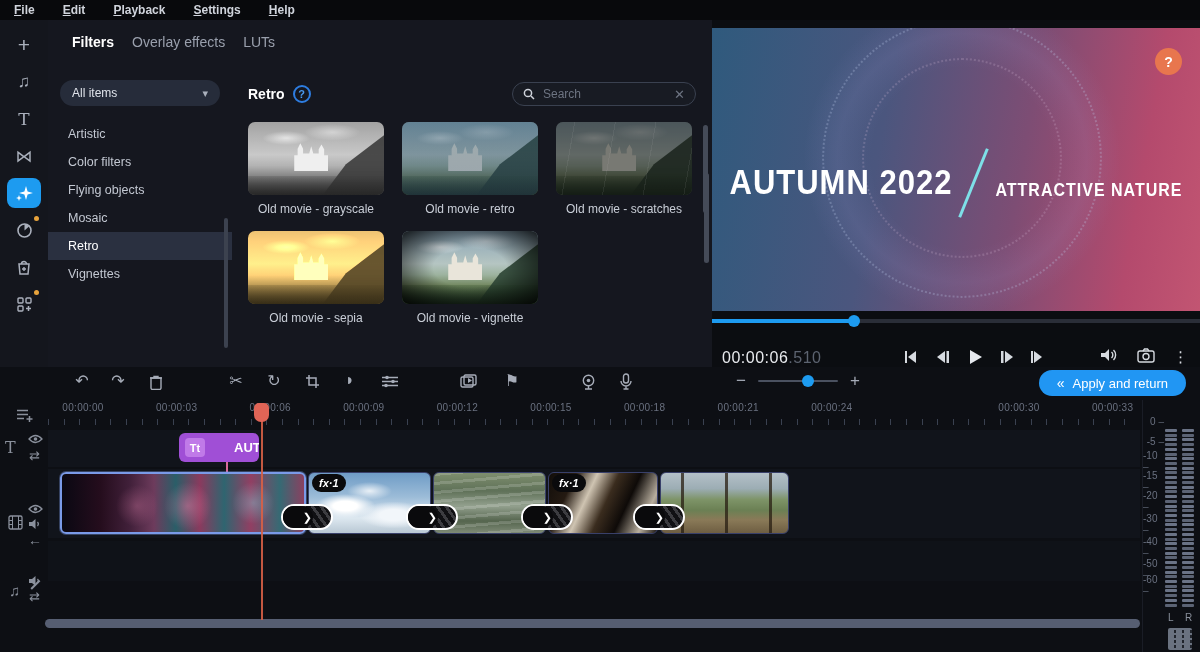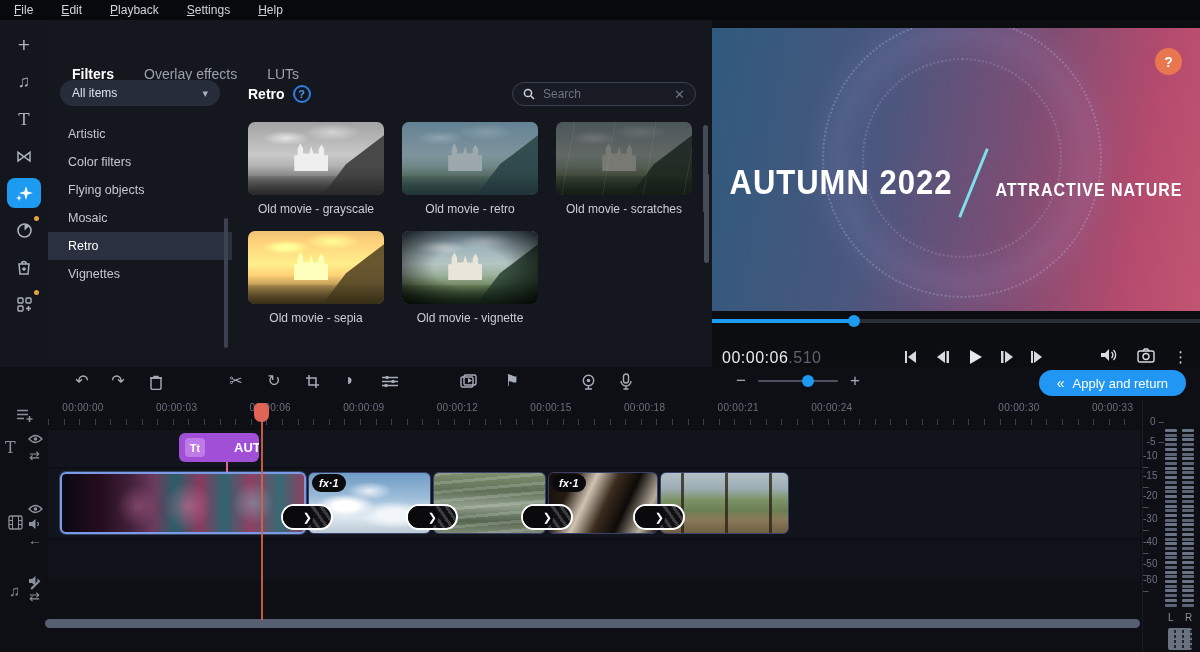--- a/index.html
+++ b/index.html
@@ -2,35 +2,35 @@
 <html><head>
 <meta charset="utf-8">
 <style>
   * { margin:0; padding:0; box-sizing:border-box; }
   html,body { width:1200px; height:652px; overflow:hidden; background:#0d0f14;
     font-family:"Liberation Sans", sans-serif; color:#c8ccd4; }
 
   
   .menubar { position:absolute; left:0; top:0; width:1200px; height:20px; background:#08090c;
     display:flex; align-items:center; gap:28px; padding-left:14px; z-index:40; }
-  .menu-item { font-size:12px; color:#d0d4dc; display:inline-block; cursor:default; }
+  .menu-item { font-size:12px; color:#d0d4dc; display:inline-block; cursor:default;font-weight:bold; }
   .menu-item::first-letter { text-decoration:underline; }
 
   
   .app-sidebar { position:absolute; left:0; top:20px; width:48px; height:347px; background:#14161d;
     display:flex; flex-direction:column; align-items:center; padding-top:10px; gap:7px; z-index:30; }
   .side-btn { width:34px; height:30px; display:flex; align-items:center; justify-content:center;
     color:#aab0bc; font-size:17px; position:relative; border-radius:8px; }
   .side-btn.active { background:#1d9bf0; color:#fff; }
   .side-btn .dot { position:absolute; top:1px; right:2px; width:5px; height:5px; border-radius:50%; background:#e8a33c; }
   .side-btn svg { display:block; }
 
   
   .filters-panel { position:absolute; left:48px; top:20px; width:664px; height:347px; background:#15171f; }
-  .tabs { display:flex; gap:30px; padding:14px 0 10px 24px; align-items:flex-start;margin-top:32px; }
+  .tabs { display:flex; gap:18px; padding:14px 0 10px 24px; align-items:flex-start; }
   .tab { font-size:14px; color:#9aa0ad; }
   .tab.active { color:#fff; font-weight:bold; }
   .cat-col { position:absolute; left:0; top:48px; width:184px; bottom:0; }
   .dropdown { margin:12px 0 0 12px; width:160px; height:26px; background:#262c3a; border-radius:13px;
     display:flex; align-items:center; justify-content:space-between; padding:0 12px; font-size:12px; color:#dfe3ea; }
   .dropdown .chev::after { content:"▾"; color:#aab0bc; font-size:11px; }
   .cat-list { margin-top:14px; }
   .cat-item { padding:7px 0 7px 20px; font-size:12.5px; color:#c3c8d2; }
   .cat-item.selected { background:#2a3040; color:#fff; }
   .cat-scroll { position:absolute; right:4px; top:150px; width:4px; height:130px; background:#3c424f; border-radius:2px; }

